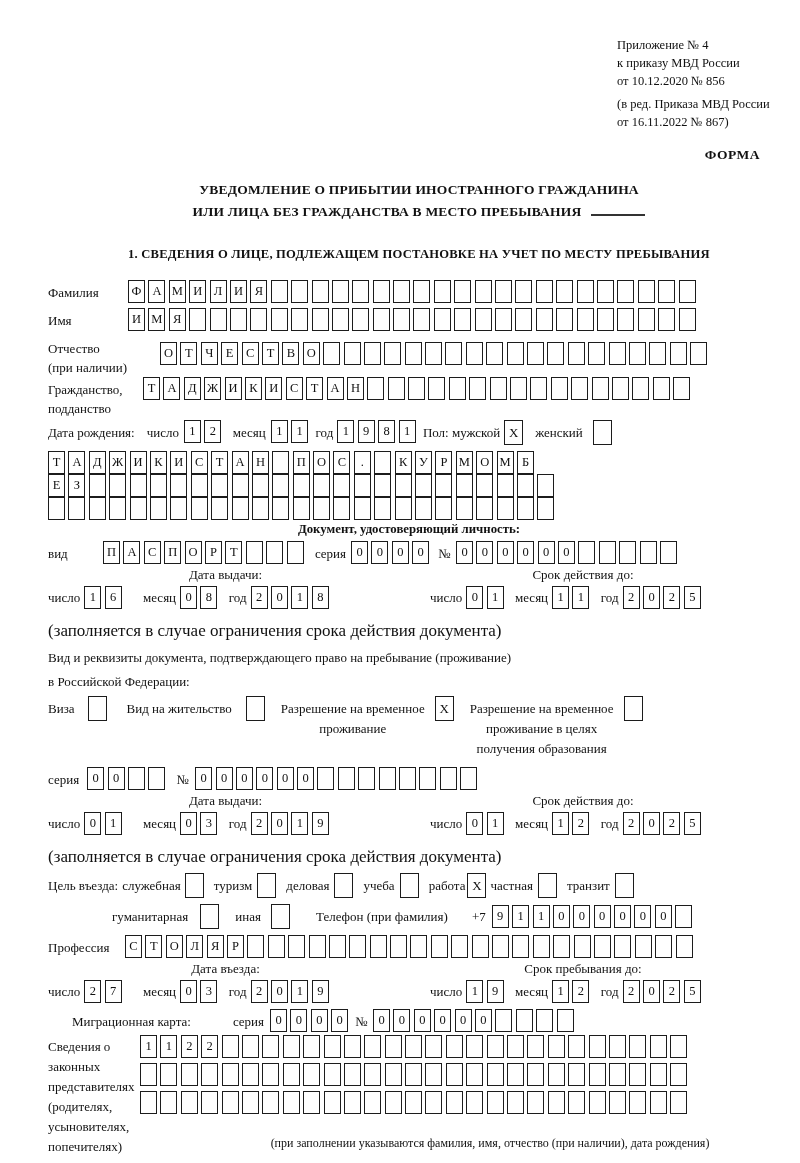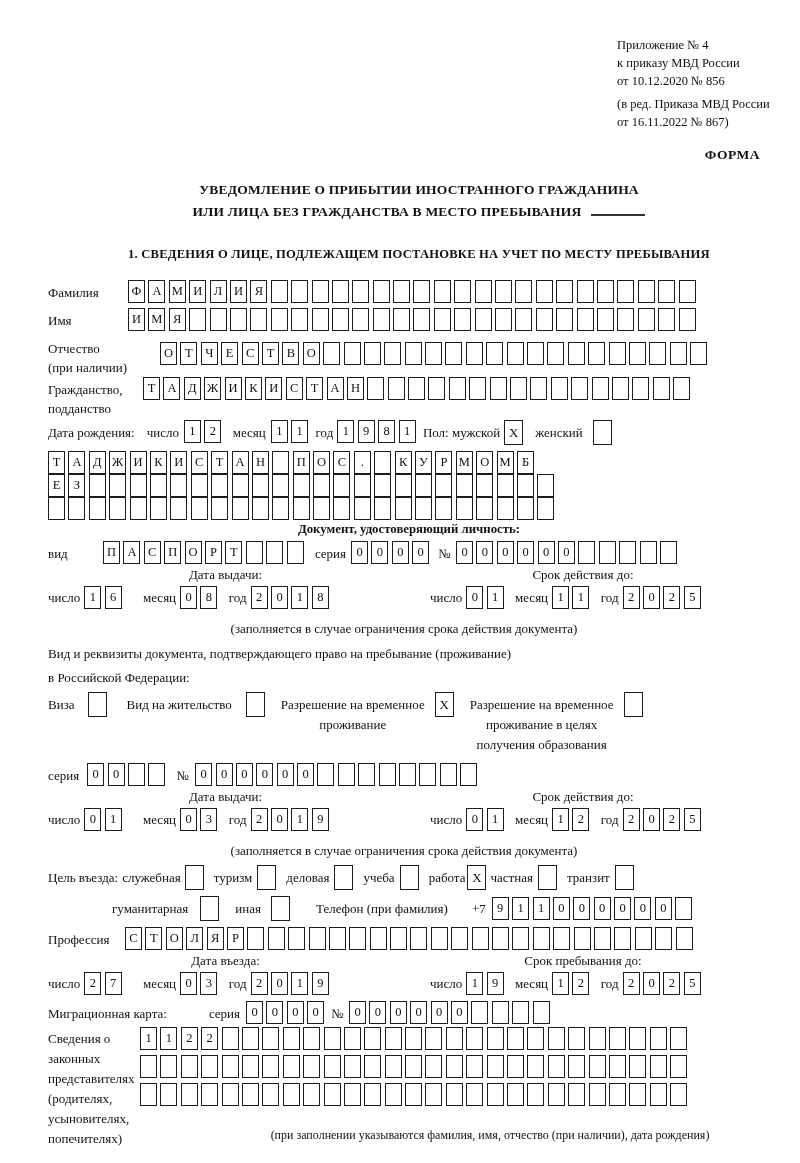--- a/index.html
+++ b/index.html
@@ -44,21 +44,21 @@
 
   
   .dates-heads { display:flex; margin-top:3px; }
   .dates-heads .dh-l { width:355px; text-align:center; font-weight:normal; }
   .dates-heads .dh-r { width:360px; text-align:center; }
   .dates-row { display:flex; align-items:flex-start; margin-top:3px; margin-bottom:3px; }
   .dgroup { display:flex; align-items:flex-start; }
   .dgroup .dl { padding-top:4px; margin-right:4px; }
   .dgroup .cells { margin-right:8px; }
   .dg-left { width:382px; }
-  .note-right { text-align:center; padding-right:30px; font-size:13px; margin-bottom:6px; margin-top:12px; }
+  .note-right { text-align:left; padding-right:30px; font-size:17px; margin-bottom:6px; margin-top:12px; }
 
   .plain { line-height:21px; }
   .center-note { font-size:12px; text-align:center; margin-left:90px; width:560px; margin-top:4px; }
 
   
   .opts { display:flex; align-items:flex-start; margin-top:4px; margin-bottom:8px; }
   .opt { display:flex; align-items:flex-start; }
   .opt .olbl { padding-top:3px; line-height:20px; }
   .opt .olbl.c { text-align:center; }
   .doc-center-head { text-align:center; font-weight:bold; margin:2px 0 4px -20px; font-size:12.8px; }
@@ -636,21 +636,21 @@
       <div class="cells">
           <span class="cell">2</span>
           <span class="cell">0</span>
           <span class="cell">2</span>
           <span class="cell">5</span>
         </div>
     </div>
   </div>
 
   <div class="crow" style="margin-bottom:3px;">
-    <div class="lbl" style="margin-right:42px;">Миграционная карта:</div>
+    <div class="lbl" style="margin-right:42px;margin-left:24px;">Миграционная карта:</div>
     <div class="lbl" style="margin-right:6px;">серия</div>
     <div class="cells" style="margin-right:4px;">
         <span class="cell">0</span>
         <span class="cell">0</span>
         <span class="cell">0</span>
         <span class="cell">0</span>
       </div>
     <div class="lbl" style="margin-right:5px;">№</div>
     <div class="cells">
         <span class="cell">0</span>

